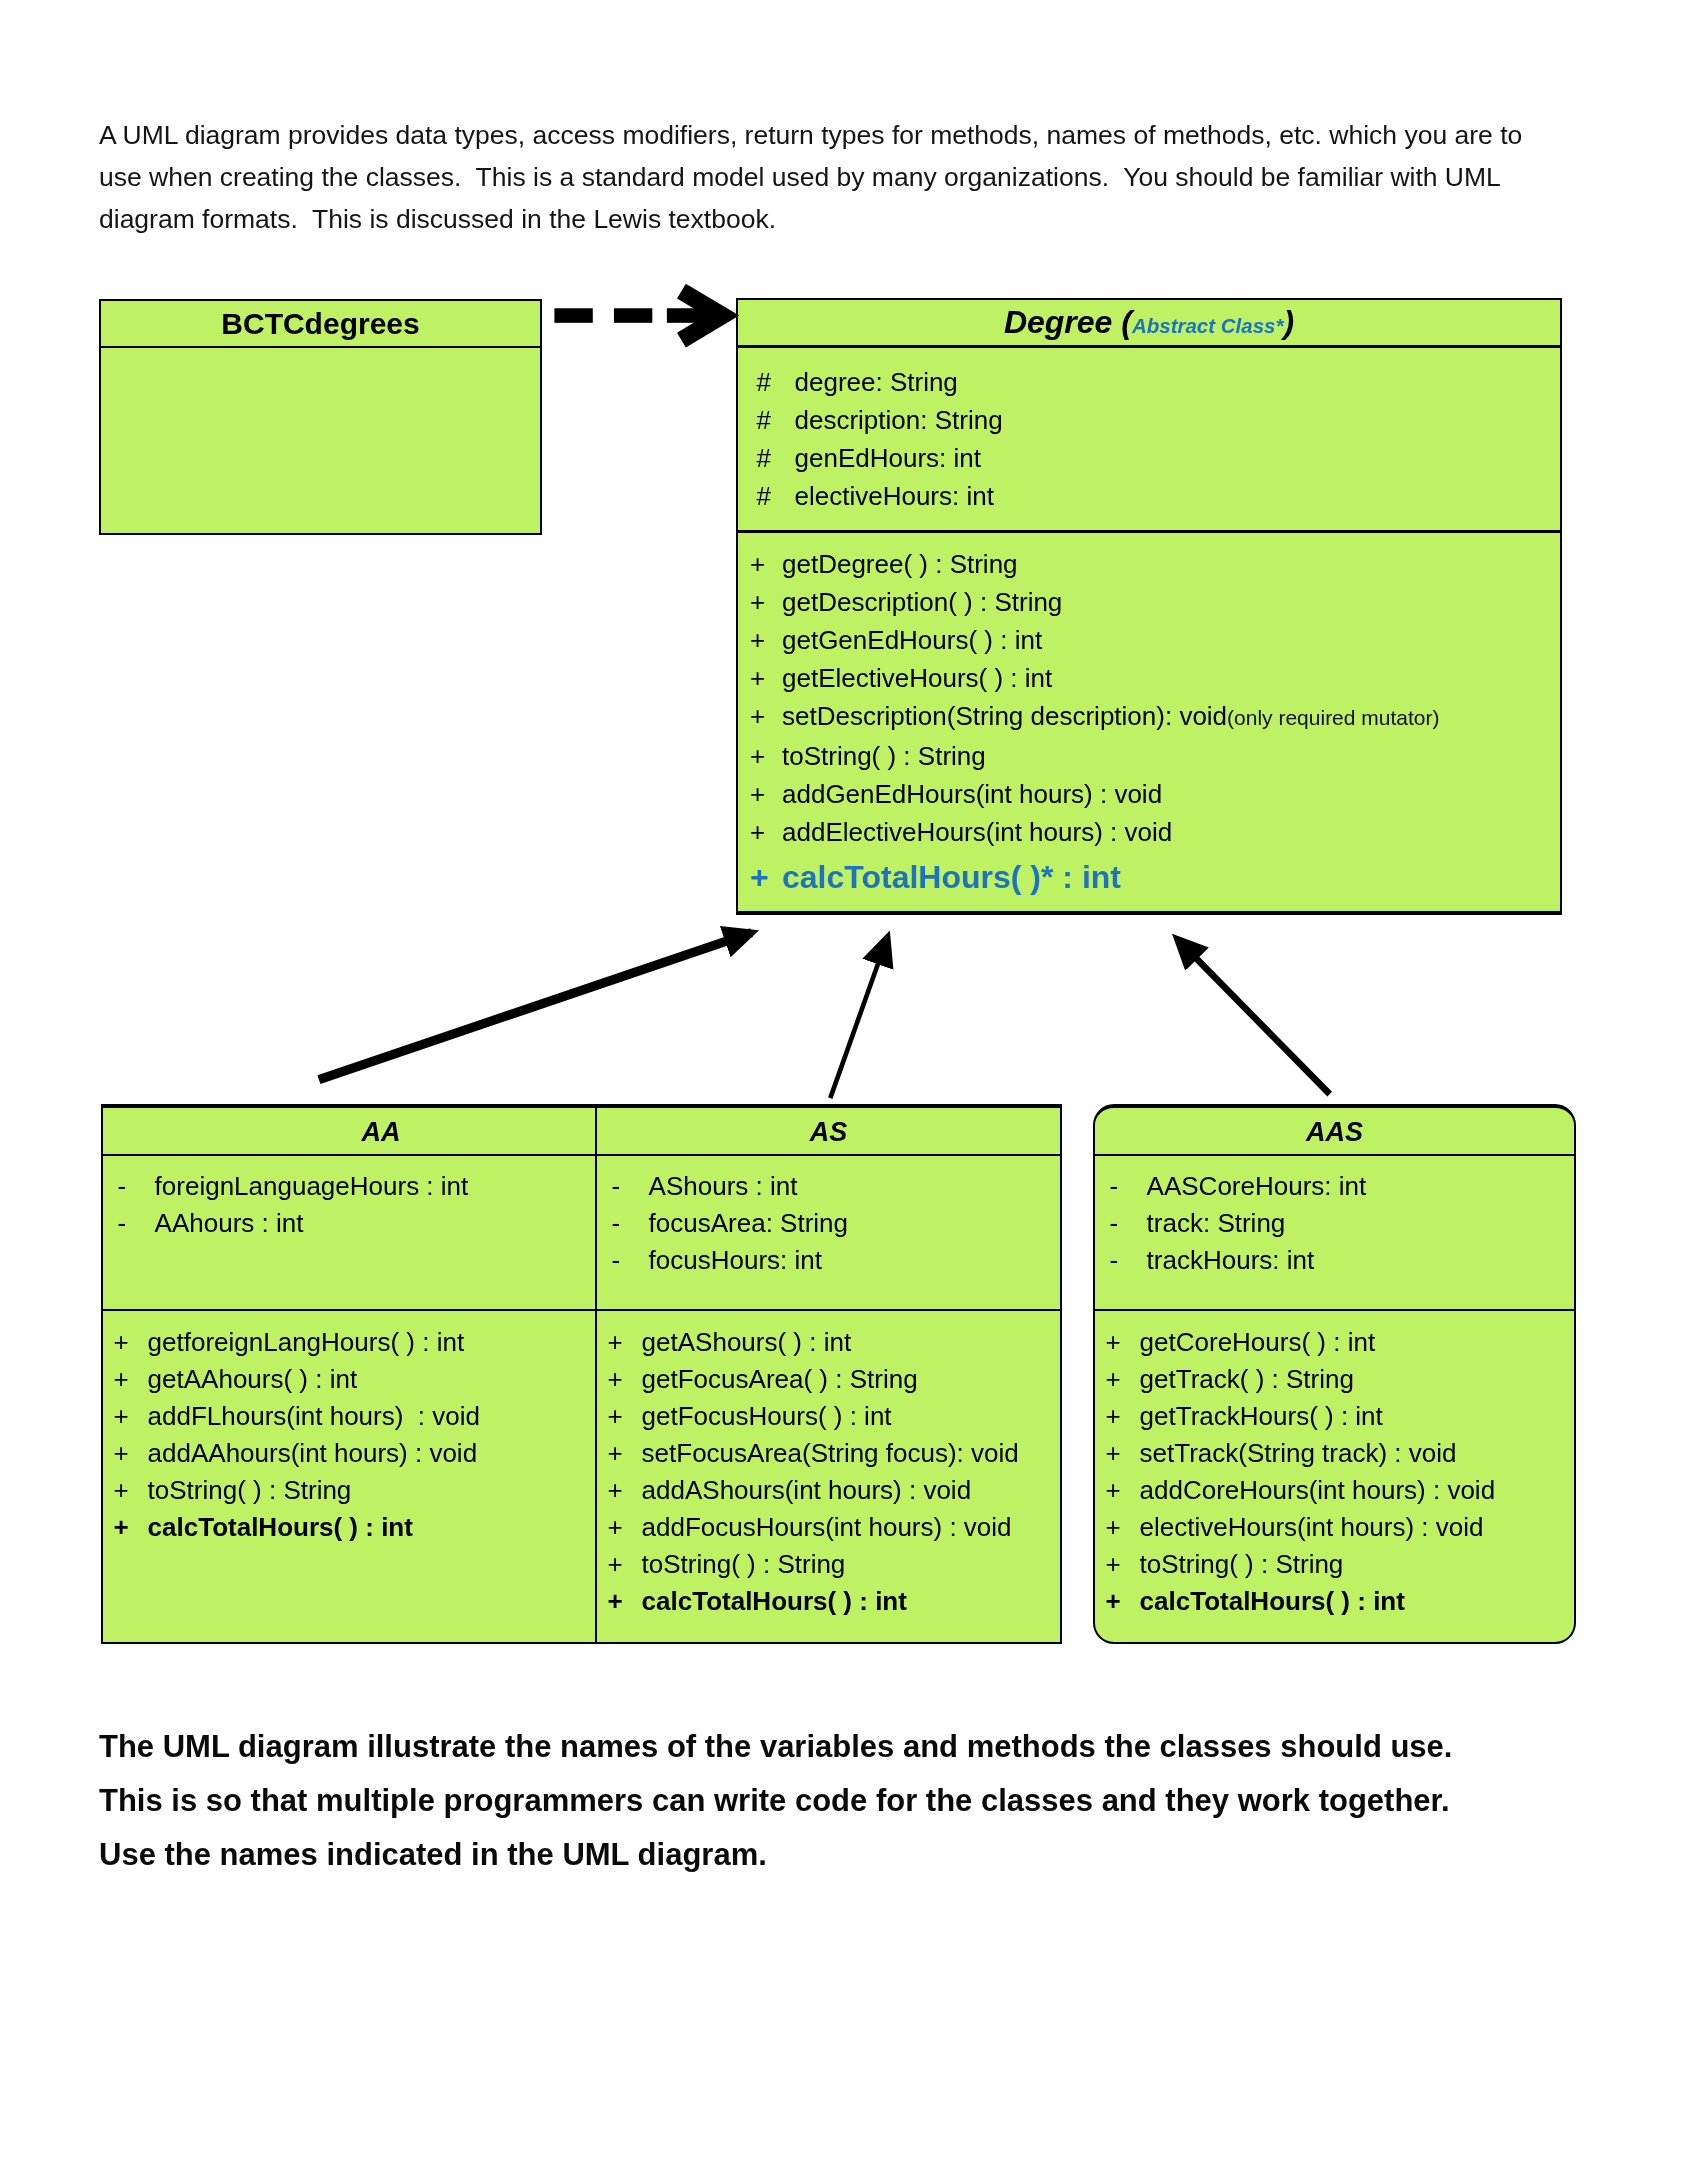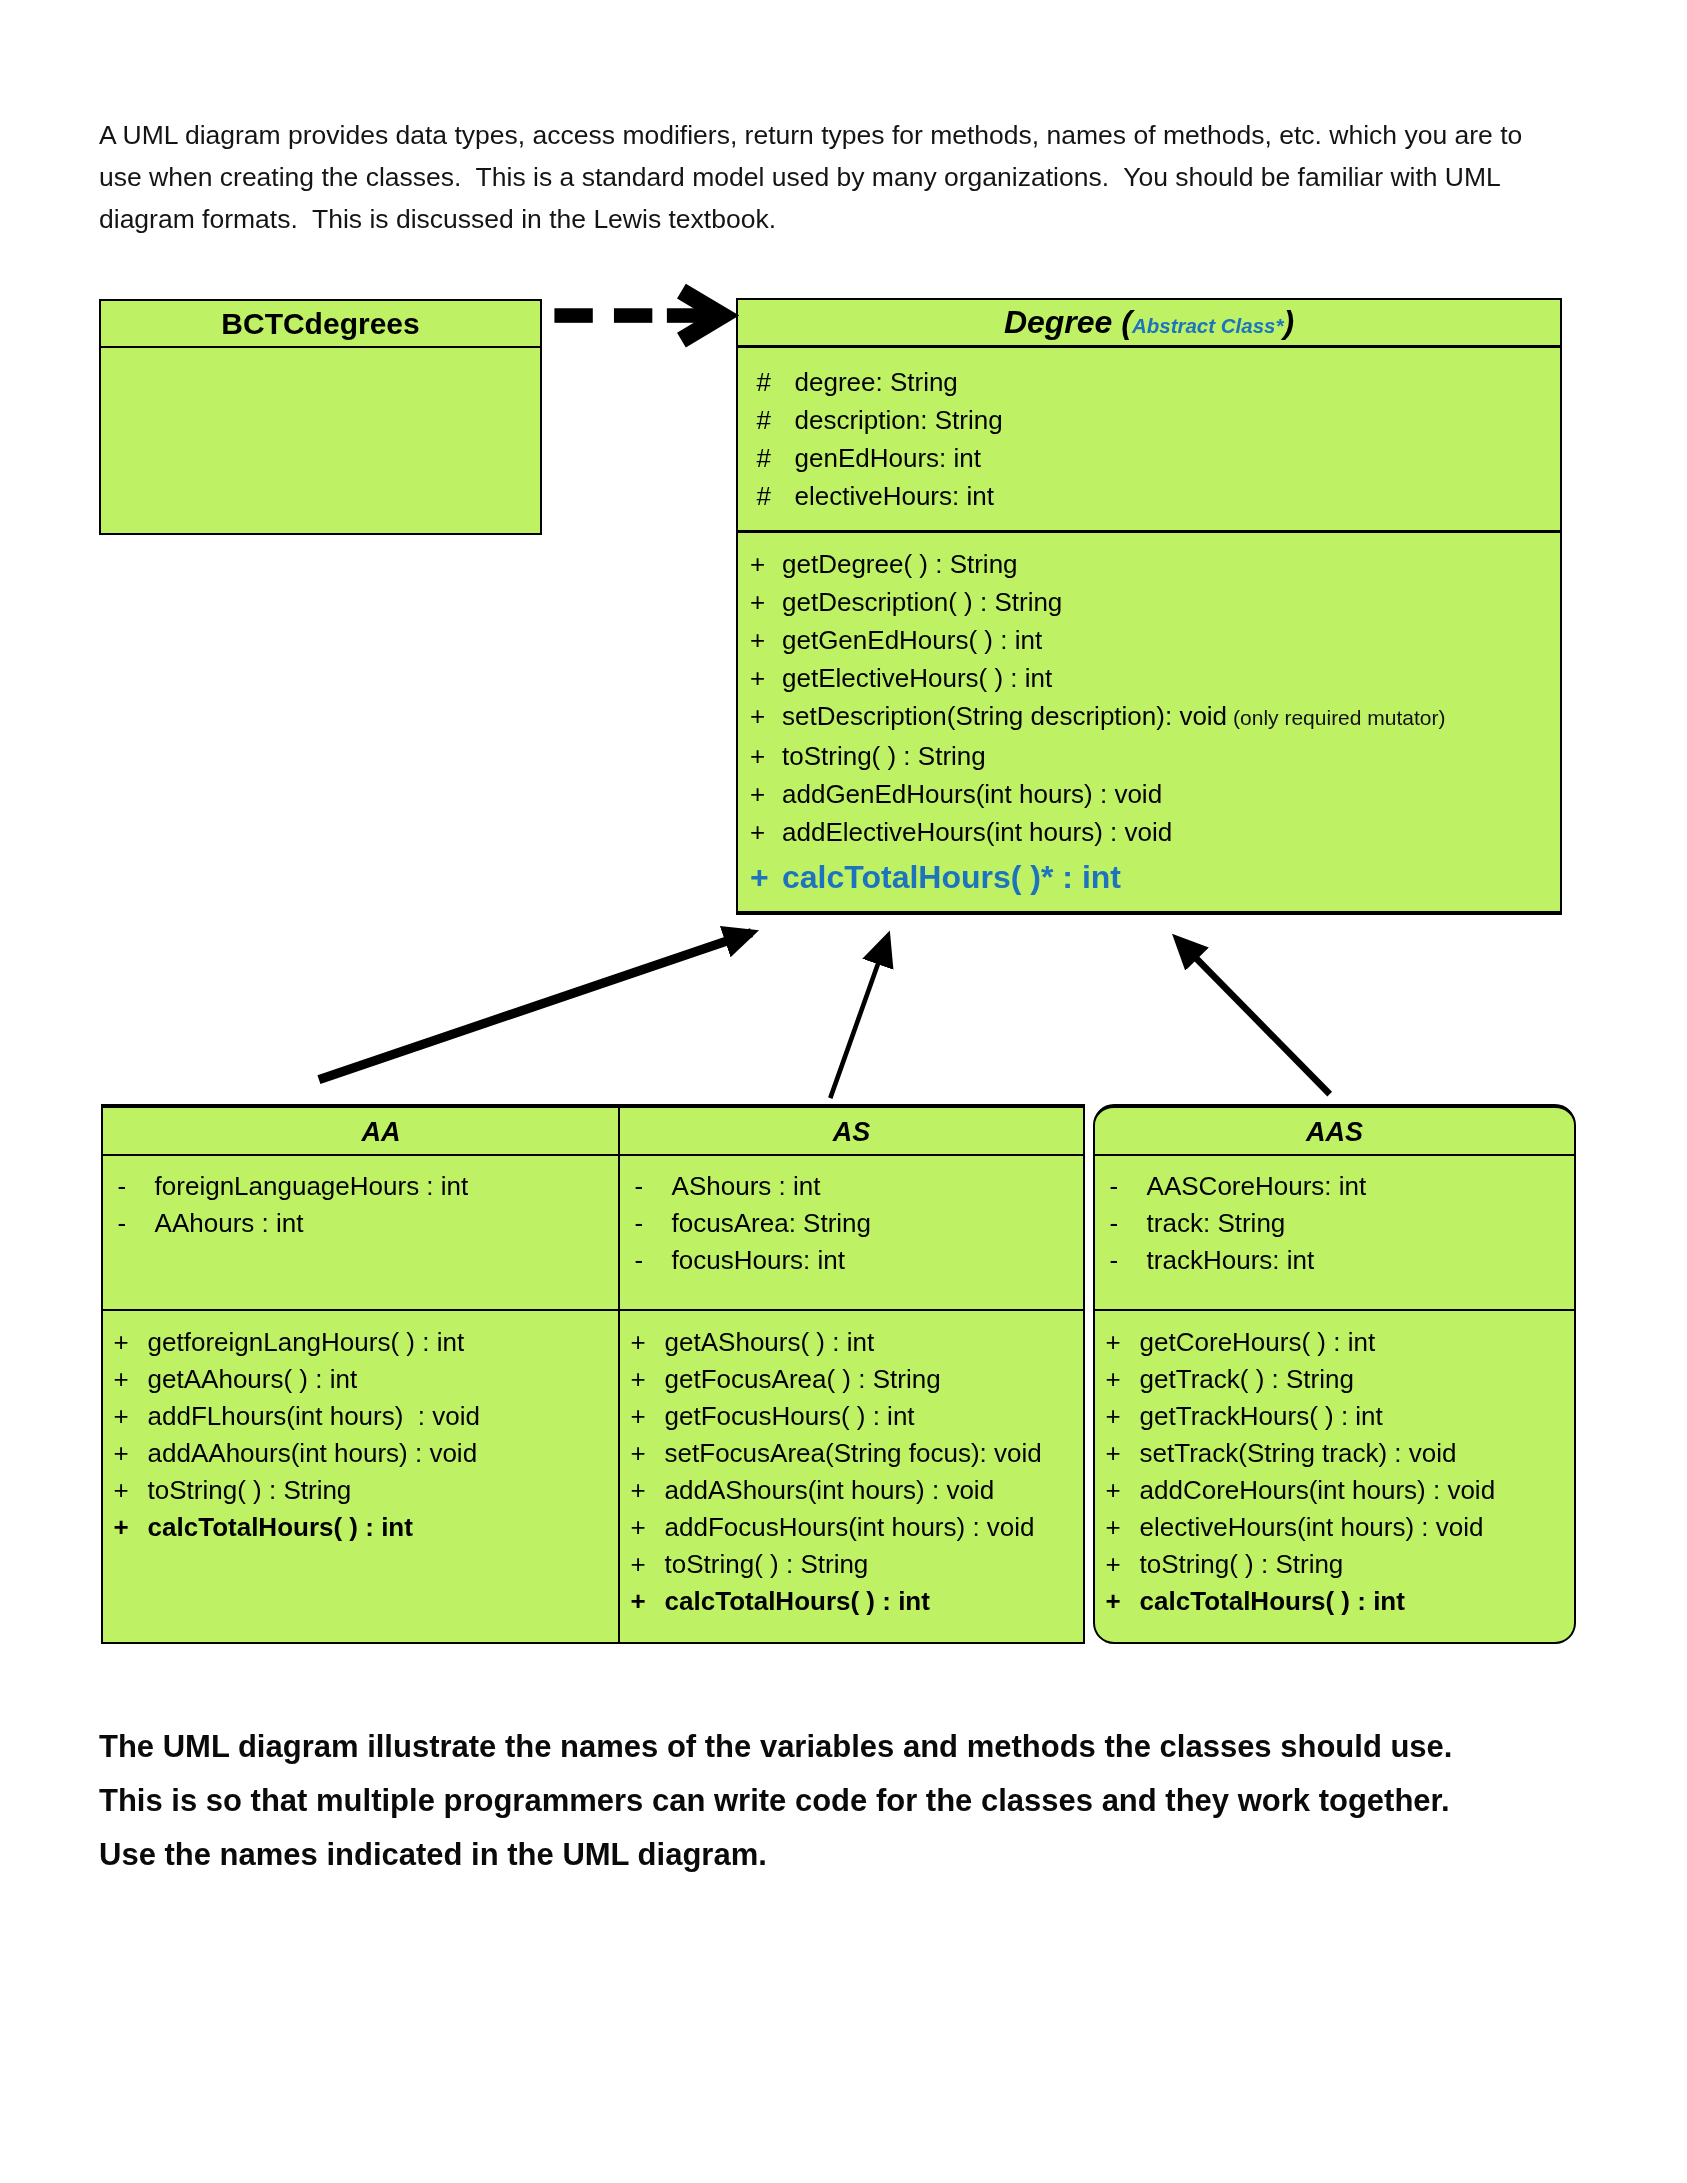--- a/index.html
+++ b/index.html
@@ -37,28 +37,28 @@
   .degree { left: 736px; top: 298px; width: 826px; height: 617px; border-bottom-width: 4px; }
   .degree .box-title { padding: 4px 0 4px 0; border-bottom-width: 3.3px; }
   .deg-main, .deg-close { font-size: 32px; font-weight: bold; font-style: italic; white-space: pre; }
   .deg-sub  { font-size: 20.5px; font-weight: bold; font-style: italic; color: #1E73BE; white-space: pre; }
   .degree .fields  { height: 185px; border-bottom: 3.3px solid #000; padding: 14.6px 0 0 18.5px; font-size: 26px; }
   .degree .methods { padding: 12px 0 0 12px; font-size: 26px; }
   .member-row { display: flex; line-height: 38px; align-items: baseline; }
   .member-row span { white-space: pre; }
   .vis { flex: 0 0 38px; }
   .degree .methods .vis { flex: 0 0 32px; }
-  .note { font-size: 21px; margin-left: 6px; color: #111; }
+  .note { font-size: 21px; margin-left: 0; color: #111; }
   .calc-row { color: #1E73BE; font-weight: bold; font-size: 32px; line-height: 46px; margin-top: 2.6px; }
   .calc-row .vis { flex: 0 0 40px; }
 
   
   .sub { top: 1104px; height: 540px; border-top-width: 4px; }
   .aa  { left: 101px;  width: 560px; }
-  .as  { left: 618px;  width: 467px; }
+  .as  { left: 595px;  width: 467px; }
   .aas { left: 1093px; width: 483px; border-radius: 21px; }
   .sub .box-title { font-size: 27px; font-weight: bold; font-style: italic; padding: 8.6px 0 6.6px 0; }
   .sub .fields  { height: 155px; border-bottom: 2.6px solid #000; padding: 12px 0 0 14.6px; font-size: 26px; }
   .sub .fields .member-row { line-height: 37px; }
   .sub .vis { flex: 0 0 37px; }
   .sub .methods { padding: 13.2px 0 0 10.6px; font-size: 26px; }
   .sub .methods .vis { flex: 0 0 34px; }
   .sub .methods .member-row { line-height: 37px; }
   .emph { font-weight: bold; }
 

